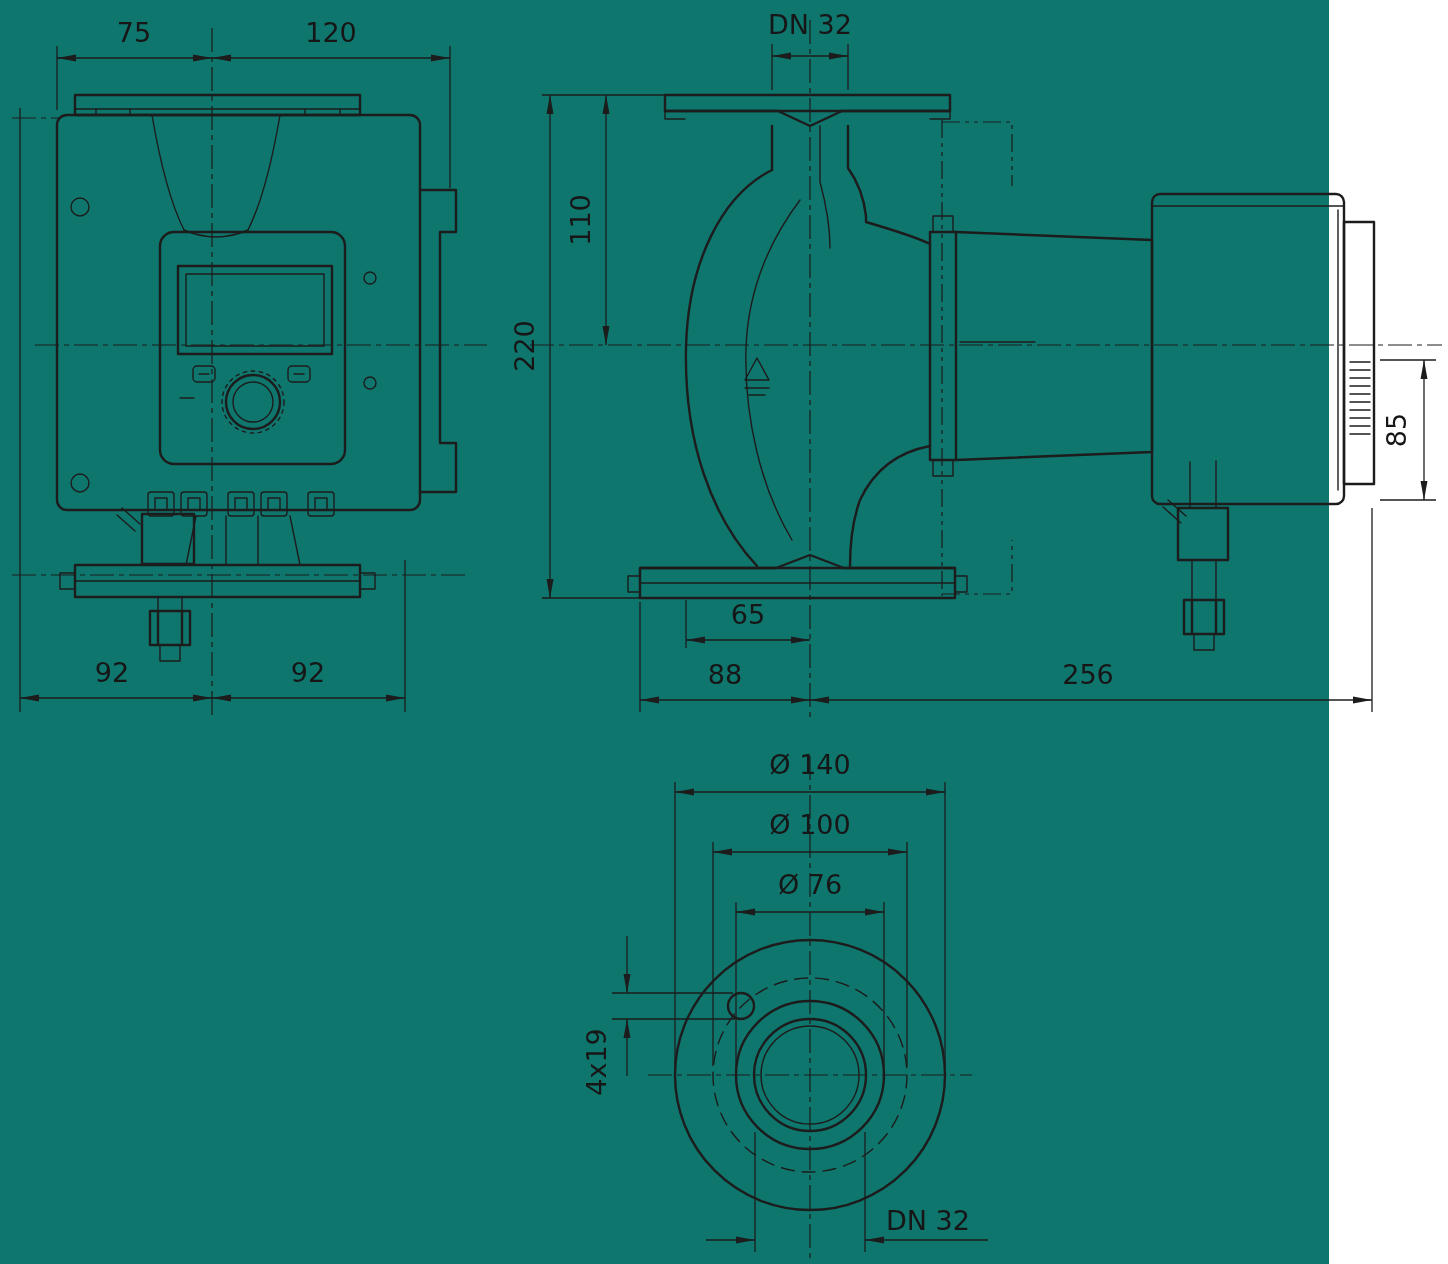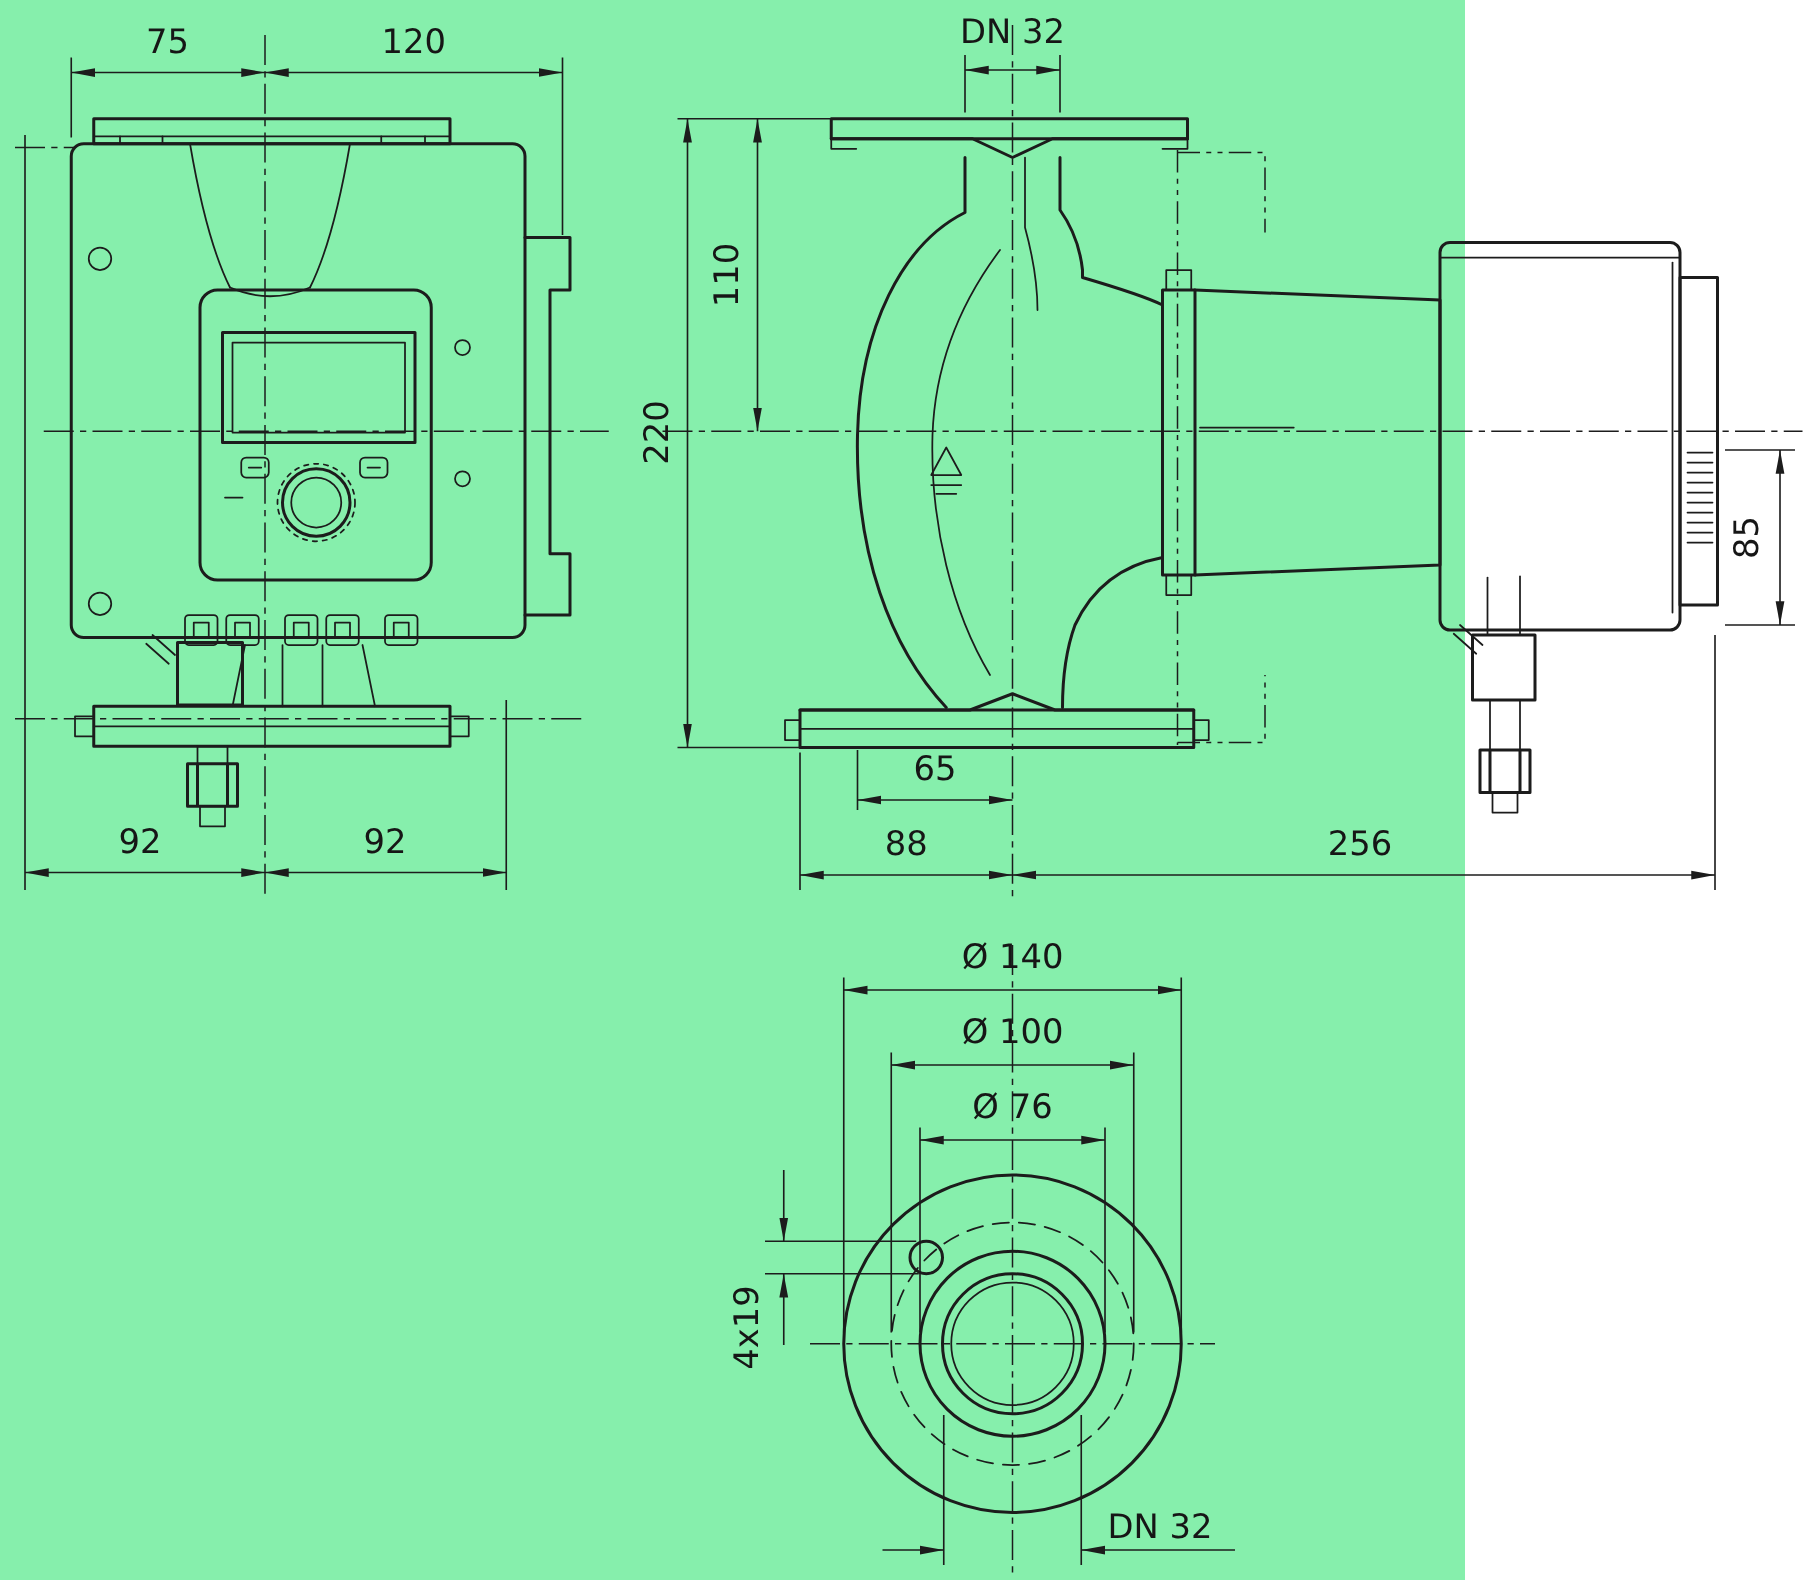--- a/index.html
+++ b/index.html
@@ -1,16 +1,16 @@
 <!DOCTYPE html>
 <html><head>
 <meta charset="utf-8">
 <style>
   html,body { margin:0; padding:0; background:#ffffff; }
-  .sheet { width:1172px; height:1264px; position:relative; background:#86efac;text-align:center; }
+  .sheet { width:1329px; height:1264px; position:relative; background:#0f766e;text-align:center; }
   svg { display:block; }
   .obj { fill:none; stroke:#1c1c1c; stroke-width:2.4; stroke-linecap:round; stroke-linejoin:round; }
   .thin { stroke-width:1.4; }
   .dim { fill:none; stroke:#1c1c1c; stroke-width:1.3; }
   .arrows { marker-start:url(#arr); marker-end:url(#arr); }
   .aend { marker-end:url(#arr); }
   .cl { fill:none; stroke:#1c1c1c; stroke-width:1.2; stroke-dasharray:24 5 5 5; }
   .phantom { fill:none; stroke:#1c1c1c; stroke-width:1.2; stroke-dasharray:18 5 4 5 4 5; }
   .dashc { stroke-dasharray:13 8; }
   .dimtext { font-family:"DejaVu Sans", sans-serif; font-size:27px; fill:#161616; text-anchor:middle; }

